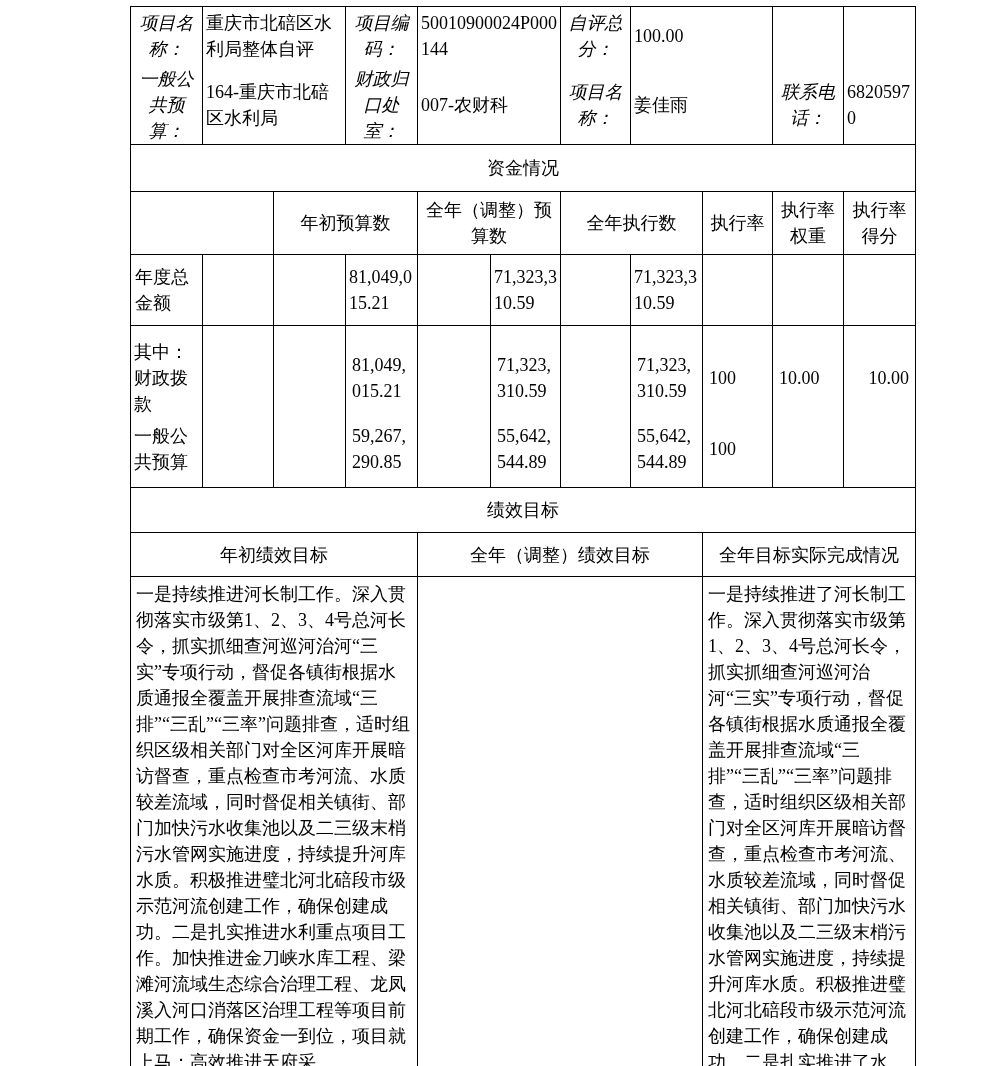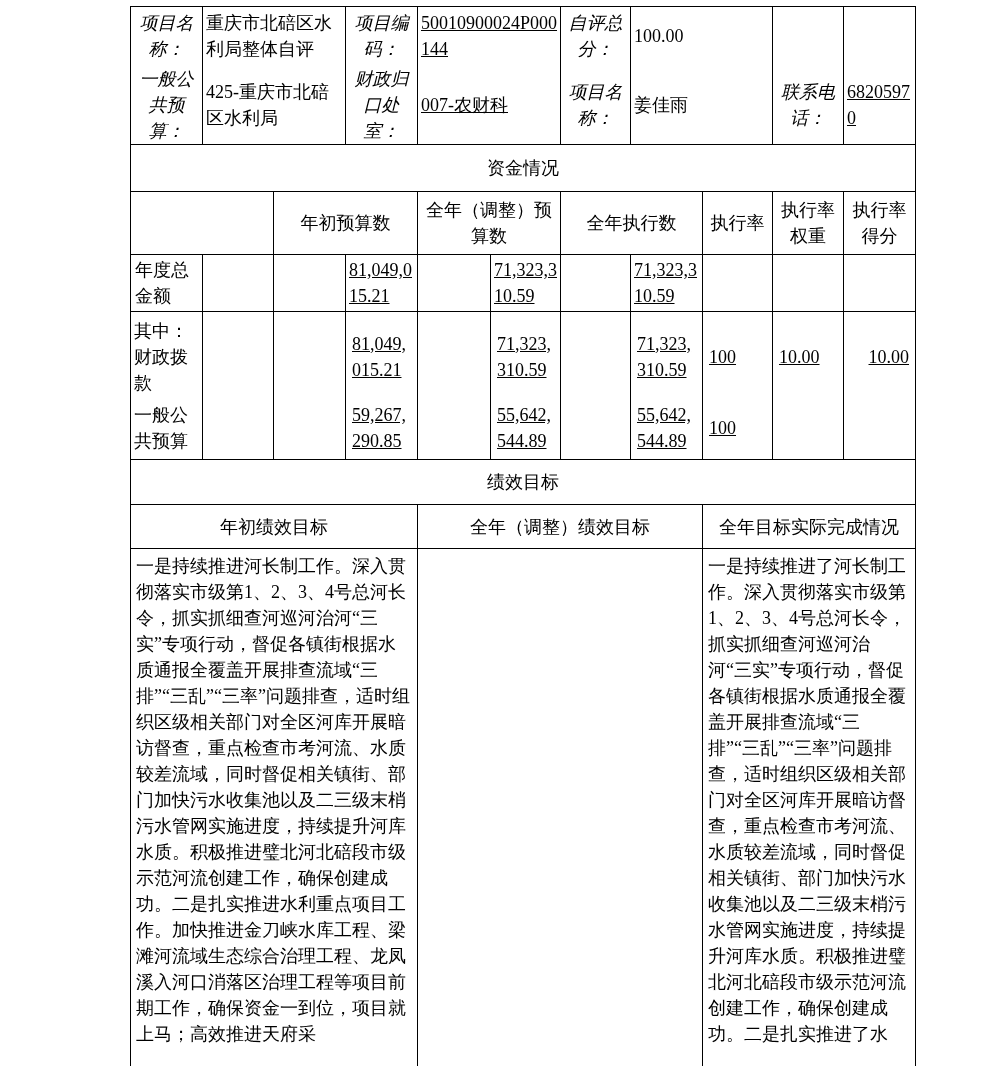--- a/index.html
+++ b/index.html
@@ -21,22 +21,22 @@
   
   td.split{padding:0;}
   td.split .p1,td.split .p2{display:flex;align-items:center;justify-content:flex-start;padding:0 3px;}
   tr.r1 td.split .p1{height:58px;} tr.r1 td.split .p2{height:79px;}
   tr.r5 td.split .p1{height:85px;} tr.r5 td.split .p2{height:58px;}
   td.split .c{justify-content:center;text-align:center;font-style:italic;}
   td.split .r{justify-content:flex-end;text-align:right;}
   .section{text-align:center;}
   .hd{text-align:center;}
   .rowlab{text-align:left;}
-  .num,.brk{word-break:break-all;text-decoration:underline;}
-  td.num{padding:2px 3px;text-align:left;}
+  .num,.brk{word-break:break-all;}
+  td.num{padding:9px 3px;text-align:left;}
   td.goal{vertical-align:top;text-align:left;padding:4px 5px;}
 </style>
 </head>
 <body>
 
 <table class="doc">
   <colgroup>
     <col style="width:72px">
       <col style="width:71px">
       <col style="width:72px">
@@ -51,21 +51,21 @@
   </colgroup>
 
   <tbody>
       <tr class="r1">
     <td class="split">
       <div class="p1 c">项目名称：</div>
       <div class="p2 c">一般公共预算：</div>
     </td>
     <td class="split" colspan="2">
       <div class="p1">重庆市北碚区水利局整体自评</div>
-      <div class="p2">425-重庆市北碚区水利局</div>
+      <div class="p2">164-重庆市北碚区水利局</div>
     </td>
     <td class="split">
       <div class="p1 c">项目编码：</div>
       <div class="p2 c">财政归口处室：</div>
     </td>
     <td class="split brk" colspan="2">
       <div class="p1">50010900024P000144</div>
       <div class="p2">007-农财科</div>
     </td>
     <td class="split">

